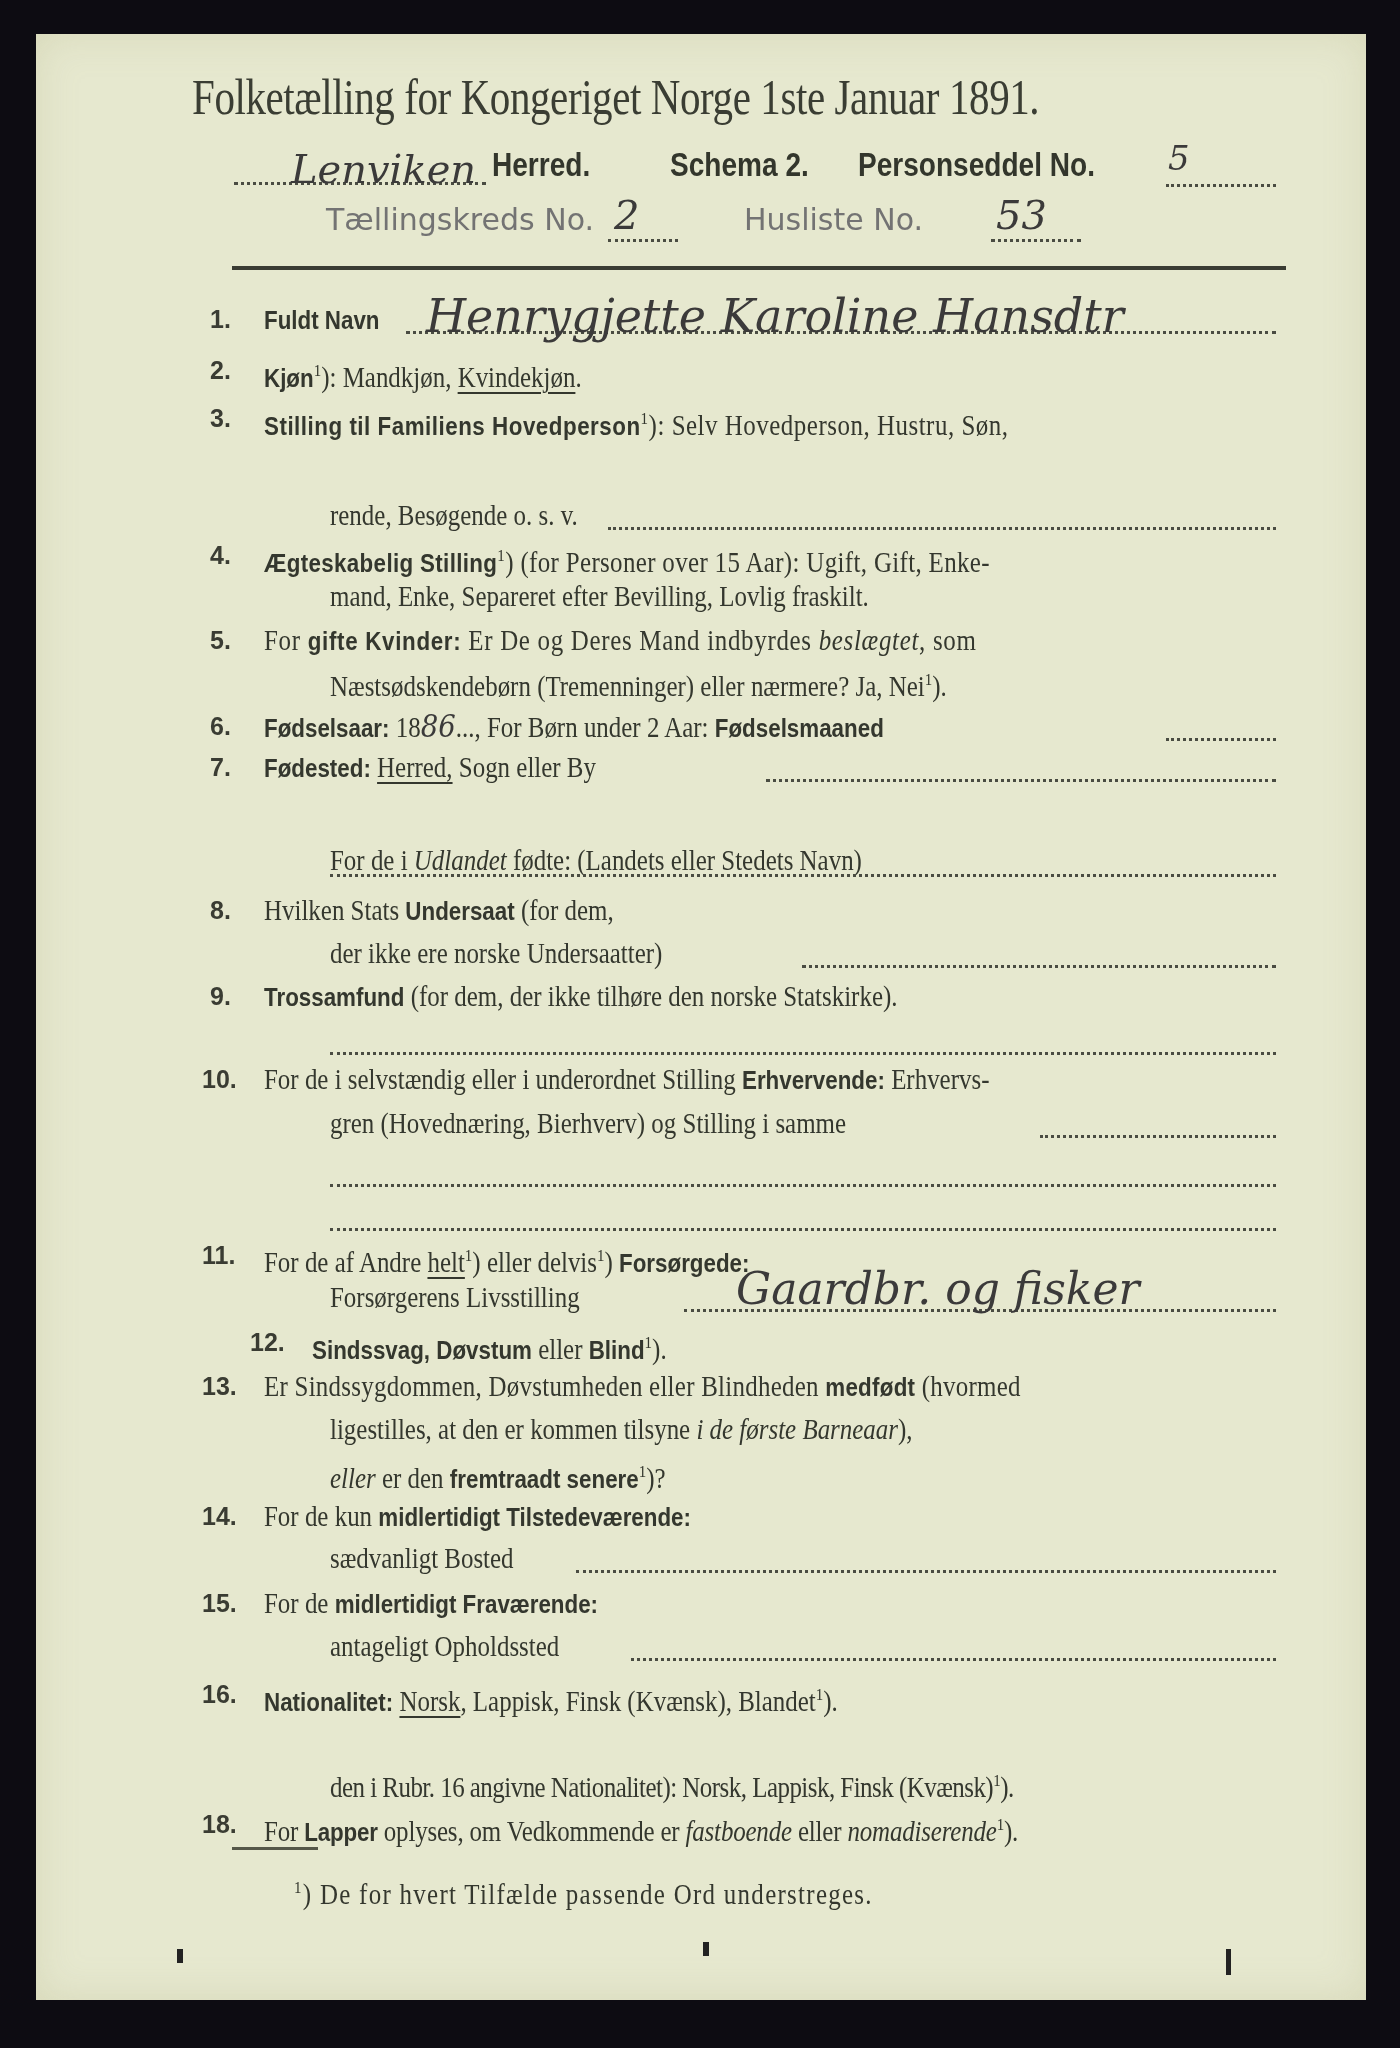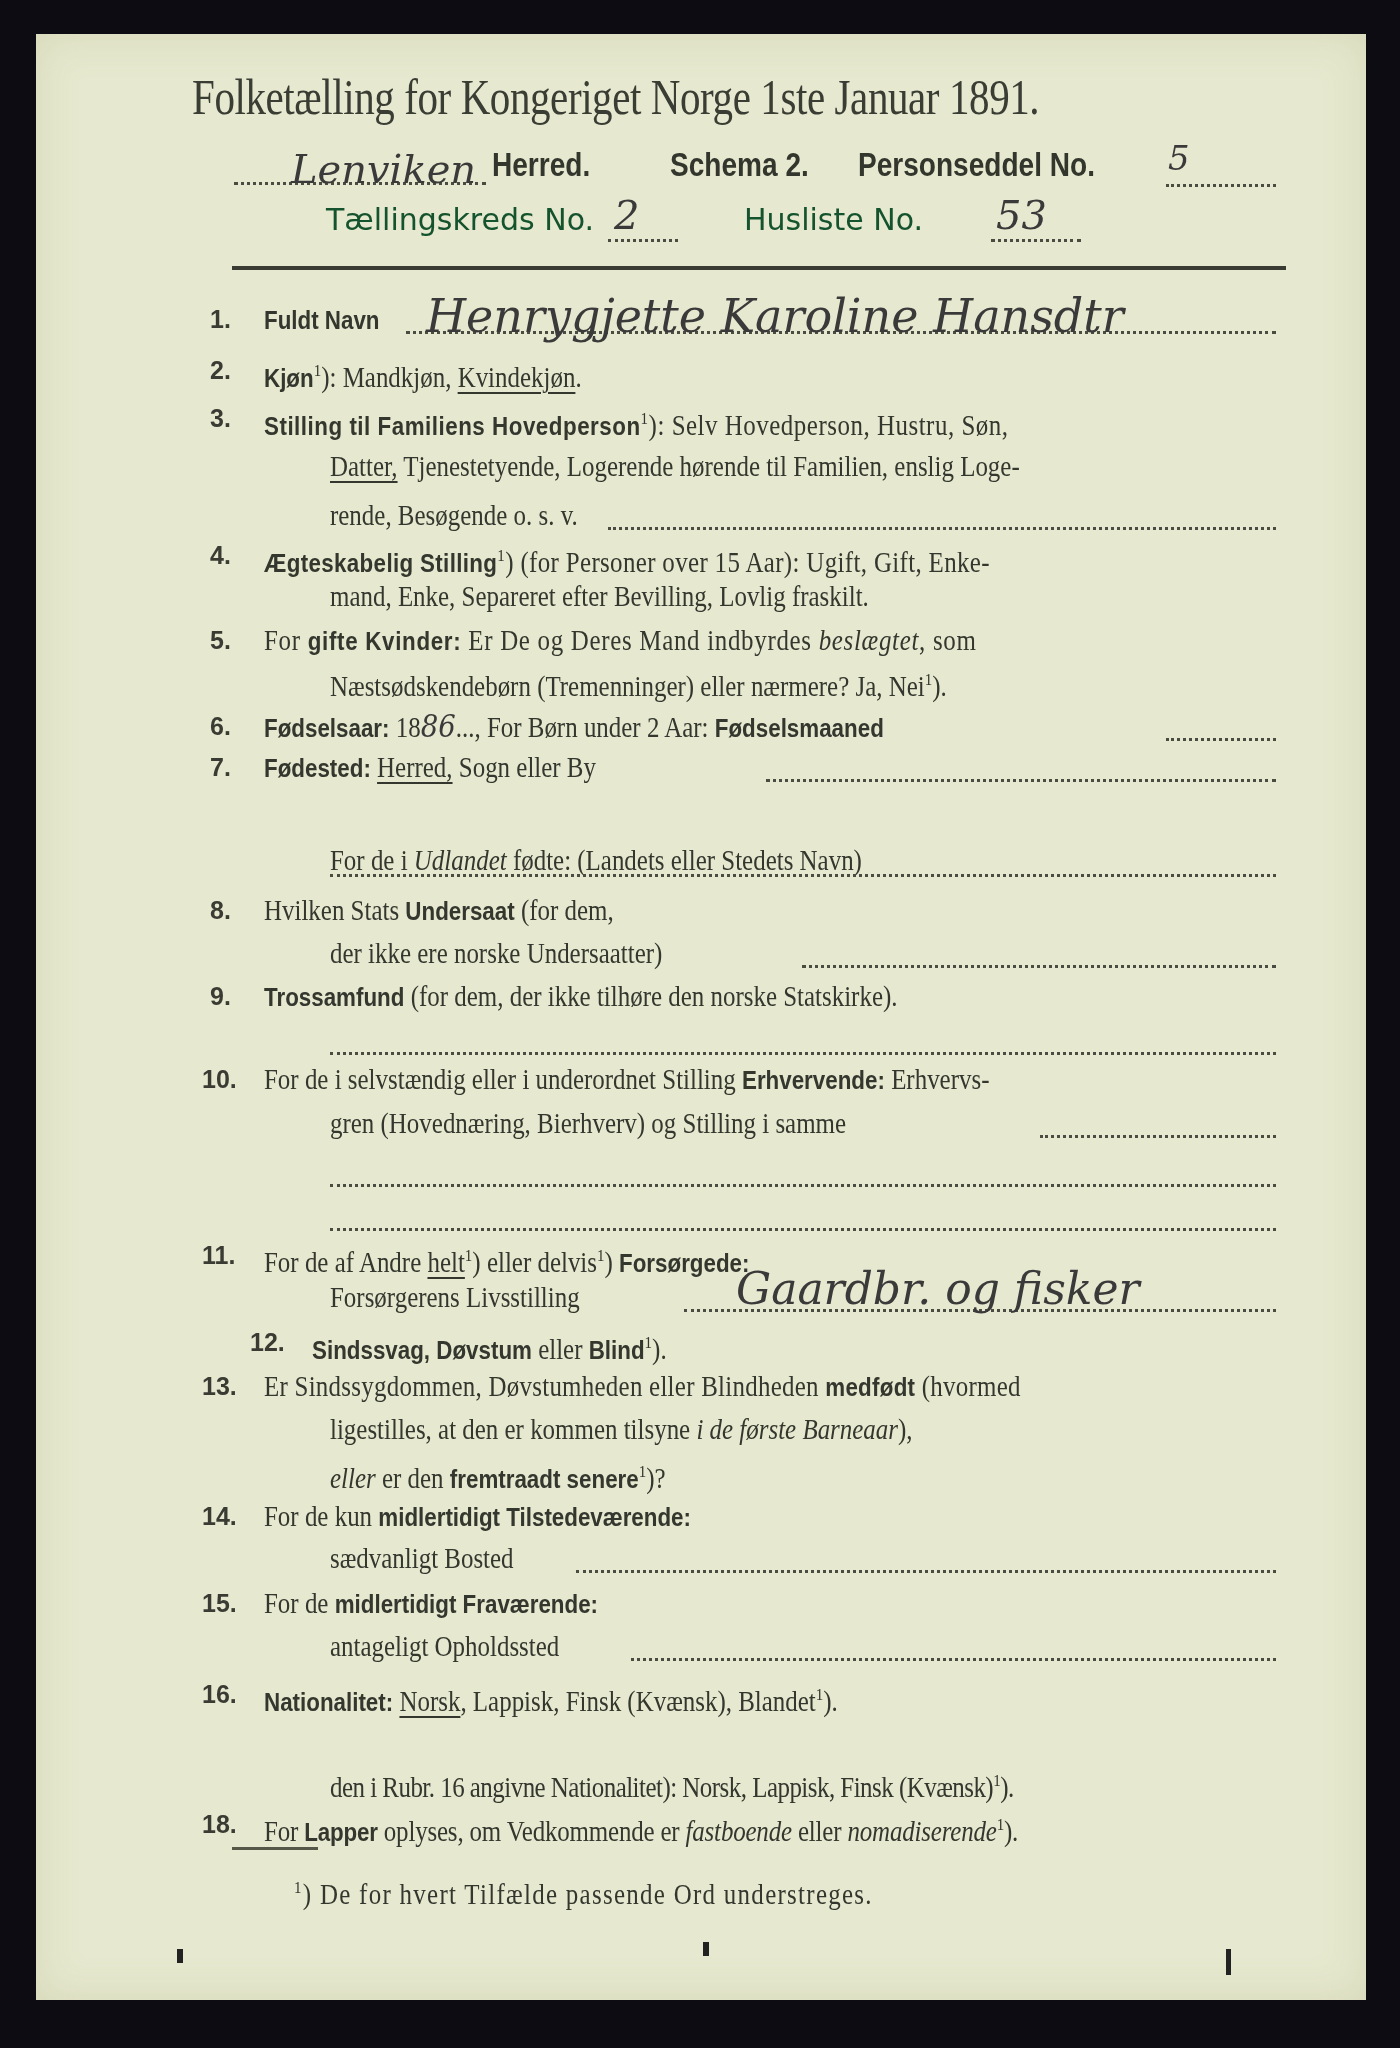--- a/index.html
+++ b/index.html
@@ -5,21 +5,21 @@
   html, body { margin:0; padding:0; }
   body { width:1400px; height:2048px; background:#0d0c12; position:relative; overflow:hidden;
          font-family:"DejaVu Serif","Liberation Serif",serif; color:#34372e; }
   .paper { position:absolute; left:36px; top:34px; width:1330px; height:1966px;
            background:#e6e8cf; box-shadow: inset 0 0 40px rgba(170,170,120,0.25); }
   .abs { position:absolute; white-space:nowrap; }
   .title { font-family:"Liberation Serif","DejaVu Serif",serif; font-size:50px; letter-spacing:-0.5px;
            transform:scaleX(0.82); transform-origin:left center; color:#3a3d33; }
   .hdr { font-family:"Liberation Sans","DejaVu Sans",sans-serif; font-weight:bold; font-size:33px;
          transform:scaleX(0.85); transform-origin:left center; color:#33362c; }
-  .hdr2 { font-family:"DejaVu Sans","Liberation Sans",sans-serif; font-size:30px; color:#14532d; }
+  .hdr2 { font-family:"DejaVu Sans","Liberation Sans",sans-serif; font-size:30px; color:#737373; }
   .hand { font-family:"DejaVu Serif",serif; font-style:italic; color:#3b3a3a; }
   .rule { position:absolute; left:196px; width:1054px; height:4px; background:#3a3c33; }
   .row { position:absolute; left:0; width:1330px; height:40px; }
   .num { position:absolute; left:174px; font-family:"Liberation Sans",sans-serif; font-weight:bold;
          font-size:25px; color:#3a3c33; line-height:40px; }
   .line { position:absolute; font-family:"Liberation Serif",serif; font-size:29px; line-height:40px;
           transform:scaleX(0.86); transform-origin:left center; white-space:nowrap; color:#34372e; }
   .b { font-family:"Liberation Sans",sans-serif; font-weight:bold; font-size:26px; }
   .i { font-style:italic; }
   .u { text-decoration:underline; text-decoration-thickness:2px; text-underline-offset:5px; }
@@ -61,23 +61,20 @@
 
   <div class="row" style="top:316px;">
     <span class="num">2.</span>
     <span class="line" style="left:228px;"><span class="b">Kjøn</span><sup>1</sup><span>): Mandkjøn, </span><span class="u">Kvindekjøn</span><span>.</span></span>
   </div>
 
   <div class="row" style="top:364px;">
     <span class="num">3.</span>
     <span class="line" style="left:228px; letter-spacing:0.6px;"><span class="b">Stilling til Familiens Hovedperson</span><sup>1</sup><span>): Selv Hovedperson, Hustru, Søn,</span></span>
   </div>
-  <div class="row" style="top:412px;">
-    <span class="line" style="left:294px;"><span class="u">Datter,</span><span> Tjenestetyende, Logerende hørende til Familien, enslig Loge-</span></span>
-  </div>
   <div class="row" style="top:461px;">
     <span class="line" style="left:294px;">rende, Besøgende o. s. v.</span>
     <div class="dots" style="left:572px; top:32px; width:668px;"></div>
   </div>
 
   <div class="row" style="top:501px;">
     <span class="num">4.</span>
     <span class="line" style="left:228px; letter-spacing:0.4px;"><span class="b">Ægteskabelig Stilling</span><sup>1</sup><span>) (for Personer over 15 Aar): Ugift, Gift, Enke-</span></span>
   </div>
   <div class="row" style="top:542px;">

